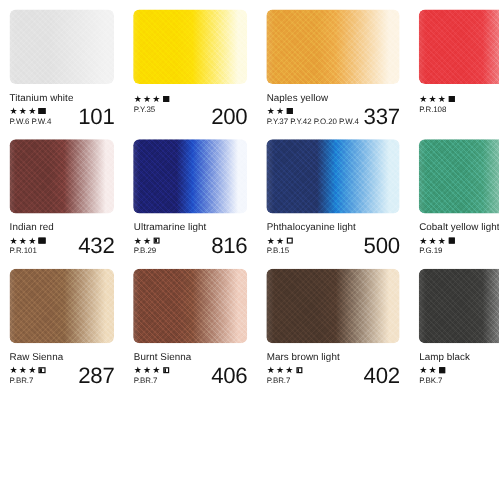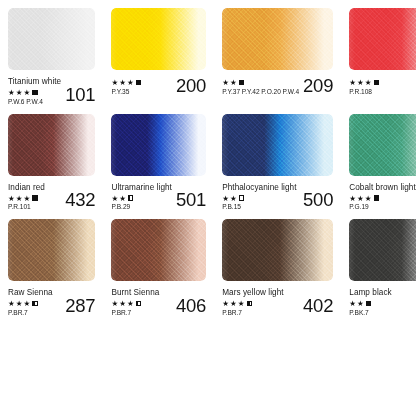--- a/index.html
+++ b/index.html
@@ -126,20 +126,21 @@
   }
   .code {
     font-size: 18.5px;
     line-height: 20px;
     color: #141414;
     font-weight: 400;
     letter-spacing: -0.2px;
     white-space: nowrap;
     align-self: flex-end;
     padding-bottom: 1px;
+    margin-top: 11px;
   }
 </style>
 </head>
 <body>
 
 <div id="chart">
     <div class="cell">
       <div class="swatch">
         <div class="grad" style="background: linear-gradient(90deg, rgb(226, 226, 226) 0%, rgb(226, 226, 226) 38%, rgb(230, 230, 230) 52%, rgb(242, 242, 242) 92%, rgb(242, 242, 242) 100%);"></div>
         <div class="tex"></div>
@@ -179,28 +180,29 @@
       </div>
     </div>
     <div class="cell">
       <div class="swatch">
         <div class="grad" style="background: linear-gradient(90deg, rgb(231, 163, 58) 0%, rgb(231, 163, 58) 38%, rgb(238, 173, 74) 52%, rgb(253, 244, 228) 92%, rgb(253, 244, 228) 100%);"></div>
         <div class="tex"></div>
         <div class="fade" style="background: linear-gradient(90deg, rgba(255, 255, 255, 0.1) 0%, rgba(255, 255, 255, 0) 6%, rgba(255, 255, 255, 0) 100%);"></div>
       </div>
       <div class="info">
         <div class="meta">
+          <div class="cname">Naples yellow</div>
           <div class="rating">
             <span class="star">★</span>
             <span class="star">★</span>
             <span class="sq full"></span>
           </div>
           <div class="pig">P.Y.37 P.Y.42 P.O.20 P.W.4</div>
         </div>
-        <div class="code">209</div>
+        <div class="code">337</div>
       </div>
     </div>
     <div class="cell">
       <div class="swatch">
         <div class="grad" style="background: linear-gradient(90deg, rgb(232, 58, 64) 0%, rgb(232, 58, 64) 38%, rgb(234, 64, 70) 52%, rgb(251, 238, 238) 92%, rgb(251, 238, 238) 100%);"></div>
         <div class="tex"></div>
         <div class="fade" style="background: linear-gradient(90deg, rgba(255, 255, 255, 0.1) 0%, rgba(255, 255, 255, 0) 6%, rgba(255, 255, 255, 0) 100%);"></div>
       </div>
       <div class="info">
         <div class="meta">
@@ -244,21 +246,21 @@
       <div class="info">
         <div class="meta">
           <div class="cname">Ultramarine light</div>
           <div class="rating">
             <span class="star">★</span>
             <span class="star">★</span>
             <span class="sq half"></span>
           </div>
           <div class="pig">P.B.29</div>
         </div>
-        <div class="code">501</div>
+        <div class="code">816</div>
       </div>
     </div>
     <div class="cell">
       <div class="swatch">
         <div class="grad" style="background: linear-gradient(90deg, rgb(37, 54, 107) 0%, rgb(37, 54, 107) 38%, rgb(30, 127, 212) 52%, rgb(220, 240, 248) 92%, rgb(220, 240, 248) 100%);"></div>
         <div class="tex"></div>
         <div class="fade" style="background: linear-gradient(90deg, rgba(255, 255, 255, 0.1) 0%, rgba(255, 255, 255, 0) 6%, rgba(255, 255, 255, 0) 100%);"></div>
       </div>
       <div class="info">
         <div class="meta">
@@ -274,21 +276,21 @@
       </div>
     </div>
     <div class="cell">
       <div class="swatch">
         <div class="grad" style="background: linear-gradient(90deg, rgb(63, 155, 121) 0%, rgb(63, 155, 121) 38%, rgb(73, 163, 129) 52%, rgb(232, 243, 238) 92%, rgb(232, 243, 238) 100%);"></div>
         <div class="tex"></div>
         <div class="fade" style="background: linear-gradient(90deg, rgba(255, 255, 255, 0.1) 0%, rgba(255, 255, 255, 0) 6%, rgba(255, 255, 255, 0) 100%);"></div>
       </div>
       <div class="info">
         <div class="meta">
-          <div class="cname">Cobalt brown light</div>
+          <div class="cname">Cobalt yellow light</div>
           <div class="rating">
             <span class="star">★</span>
             <span class="star">★</span>
             <span class="star">★</span>
             <span class="sq full"></span>
           </div>
           <div class="pig">P.G.19</div>
         </div>
         <div class="code">706</div>
       </div>
@@ -334,21 +336,21 @@
       </div>
     </div>
     <div class="cell">
       <div class="swatch">
         <div class="grad" style="background: linear-gradient(90deg, rgb(76, 56, 44) 0%, rgb(76, 56, 44) 38%, rgb(82, 60, 47) 52%, rgb(243, 227, 203) 92%, rgb(243, 227, 203) 100%);"></div>
         <div class="tex"></div>
         <div class="fade" style="background: linear-gradient(90deg, rgba(255, 255, 255, 0.1) 0%, rgba(255, 255, 255, 0) 6%, rgba(255, 255, 255, 0) 100%);"></div>
       </div>
       <div class="info">
         <div class="meta">
-          <div class="cname">Mars yellow light</div>
+          <div class="cname">Mars brown light</div>
           <div class="rating">
             <span class="star">★</span>
             <span class="star">★</span>
             <span class="star">★</span>
             <span class="sq half"></span>
           </div>
           <div class="pig">P.BR.7</div>
         </div>
         <div class="code">402</div>
       </div>

